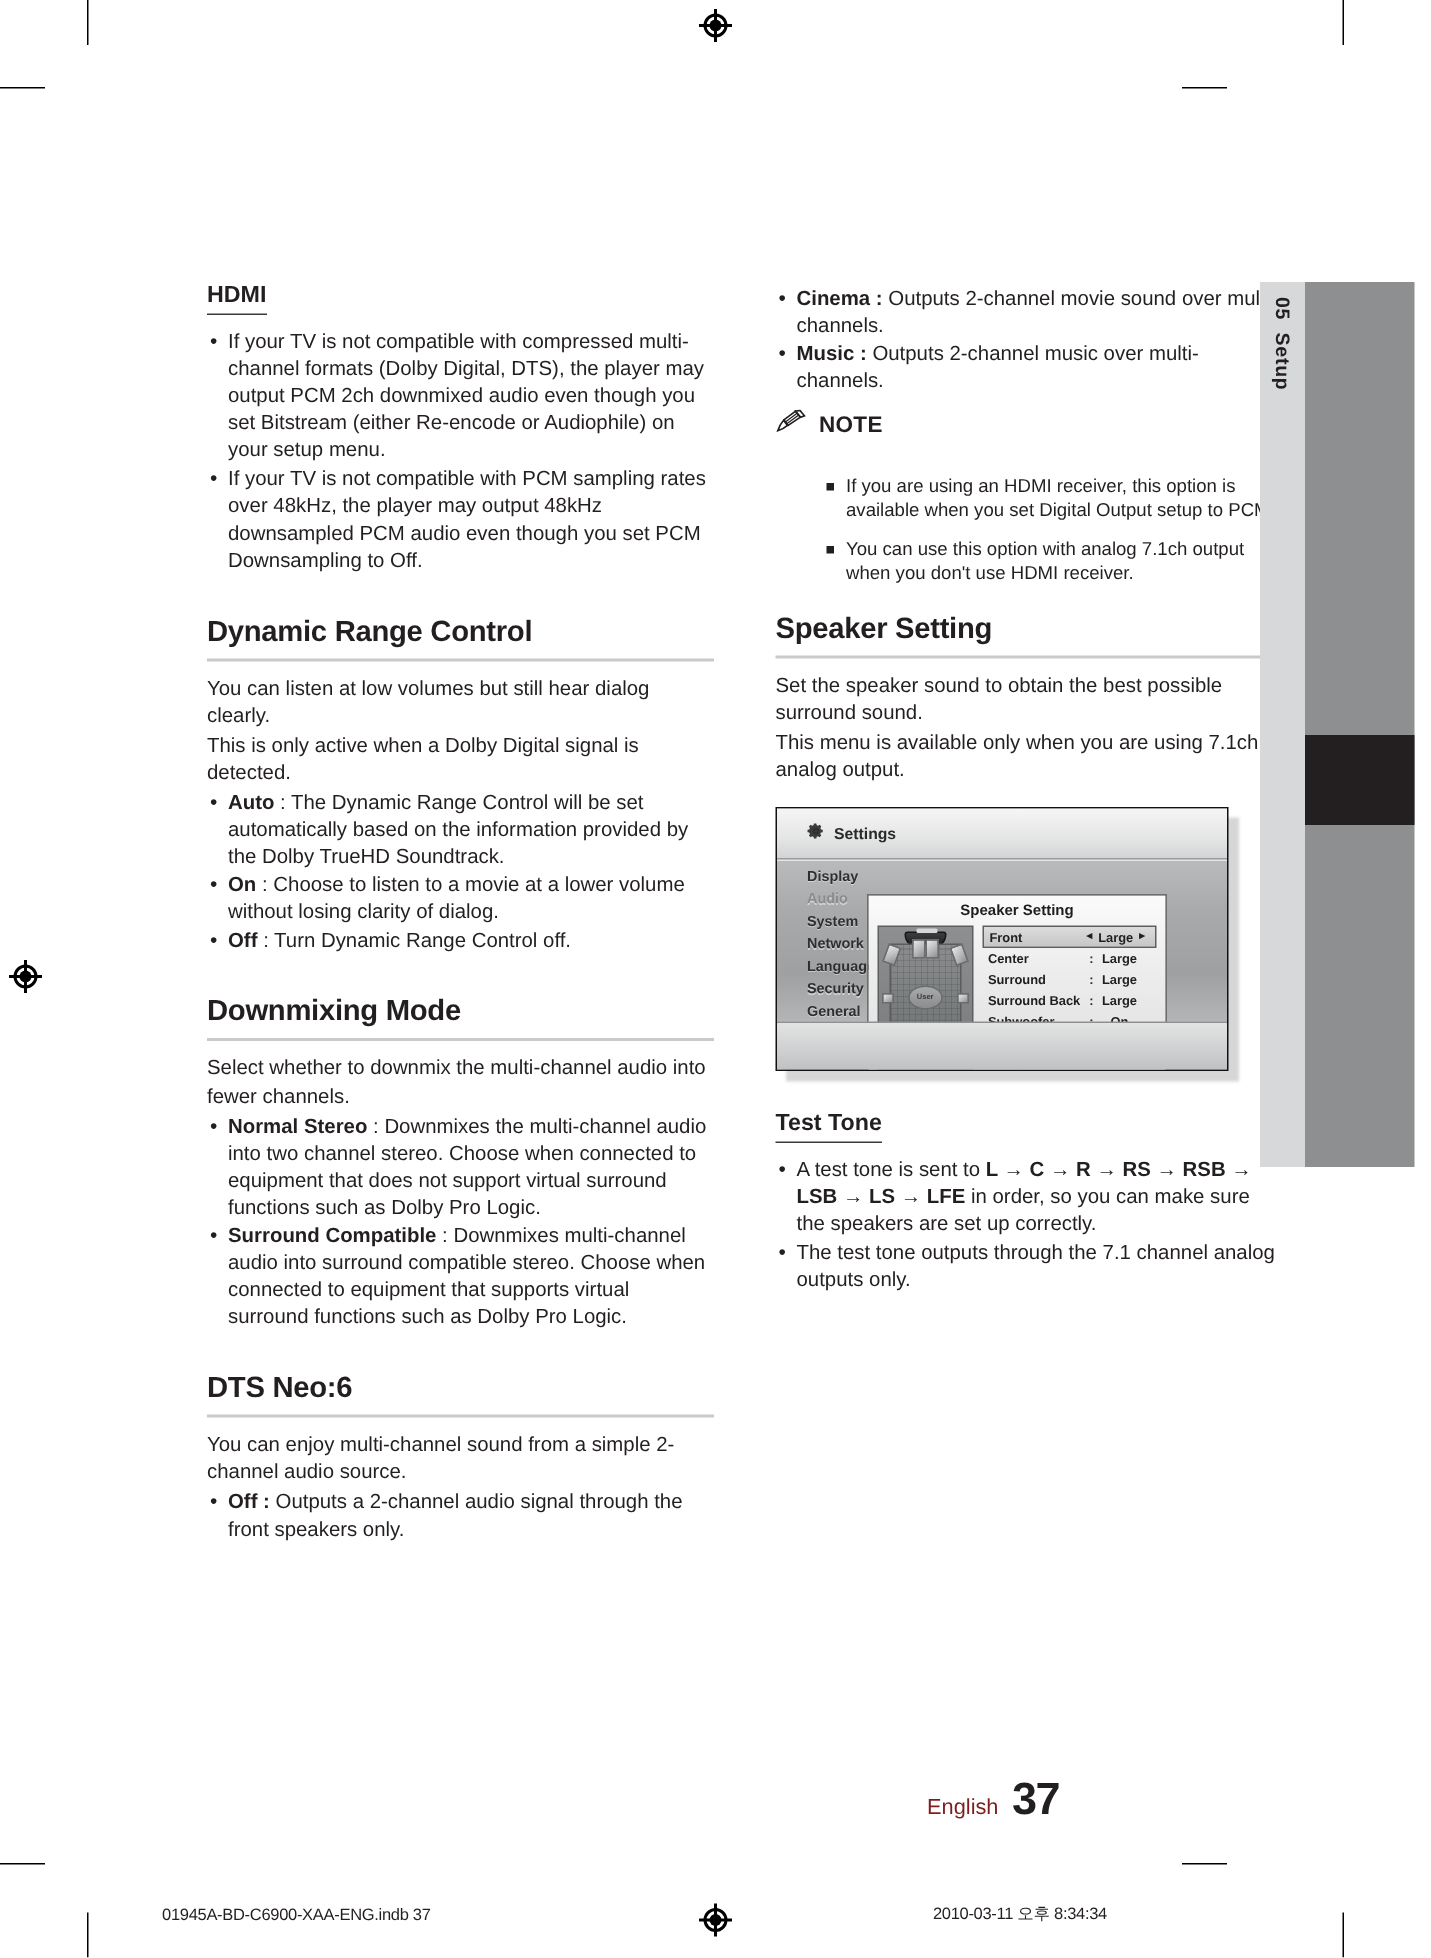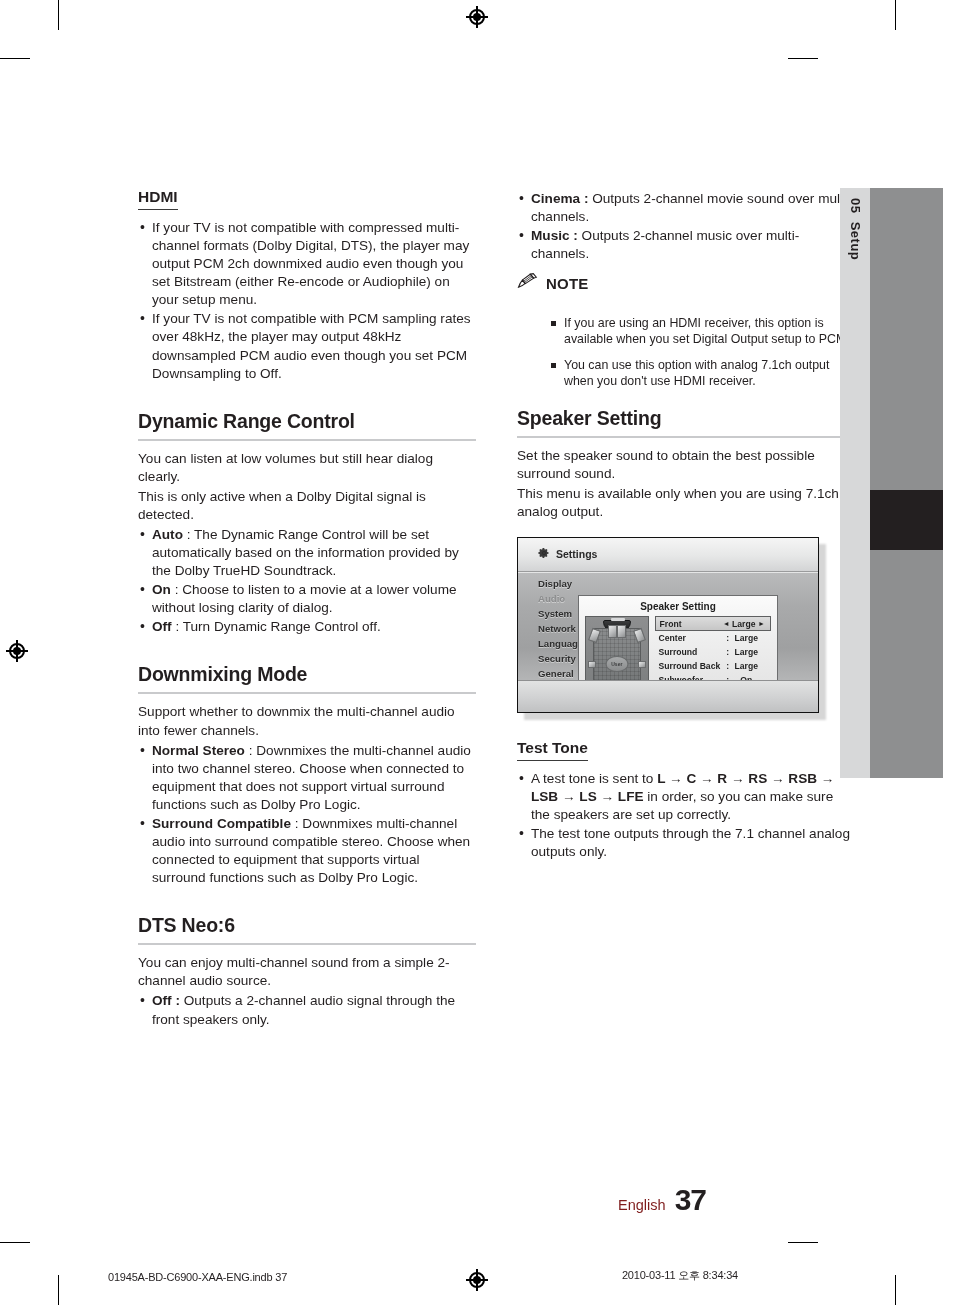--- a/index.html
+++ b/index.html
@@ -312,21 +312,21 @@
         <span class="lead">On</span><span> : </span><span>Choose to listen to a movie at a lower volume without losing clarity of dialog.</span>
       </li>
       <li>
         <span class="lead">Off</span><span> : </span><span>Turn Dynamic Range Control off.</span>
       </li>
     </ul>
 
     <div class="spacer-lg"></div>
 
     <h2 class="section">Downmixing Mode</h2>
-    <p class="body">Support whether to downmix the multi-channel audio into fewer channels.</p>
+    <p class="body">Select whether to downmix the multi-channel audio into fewer channels.</p>
     <ul class="bullets">
       <li>
         <span class="lead">Normal Stereo</span><span> : </span><span>Downmixes the multi-channel audio into two channel stereo. Choose when connected to equipment that does not support virtual surround functions such as Dolby Pro Logic.</span>
       </li>
       <li>
         <span class="lead">Surround Compatible</span><span> : </span><span>Downmixes multi-channel audio into surround compatible stereo. Choose when connected to equipment that supports virtual surround functions such as Dolby Pro Logic.</span>
       </li>
     </ul>
 
     <div class="spacer-lg"></div>

